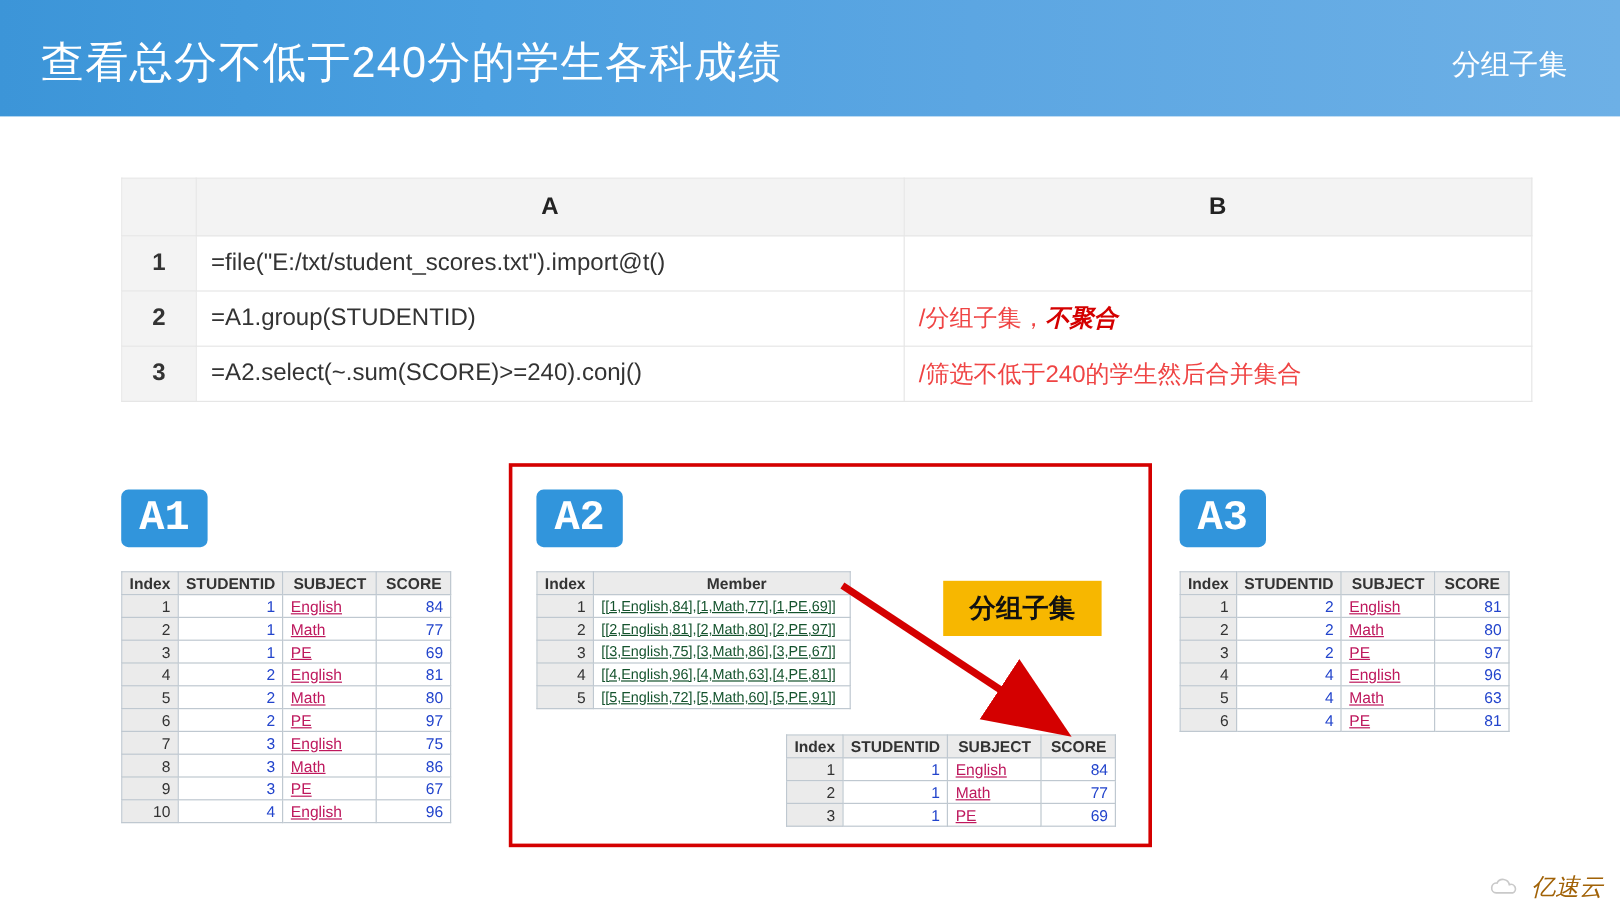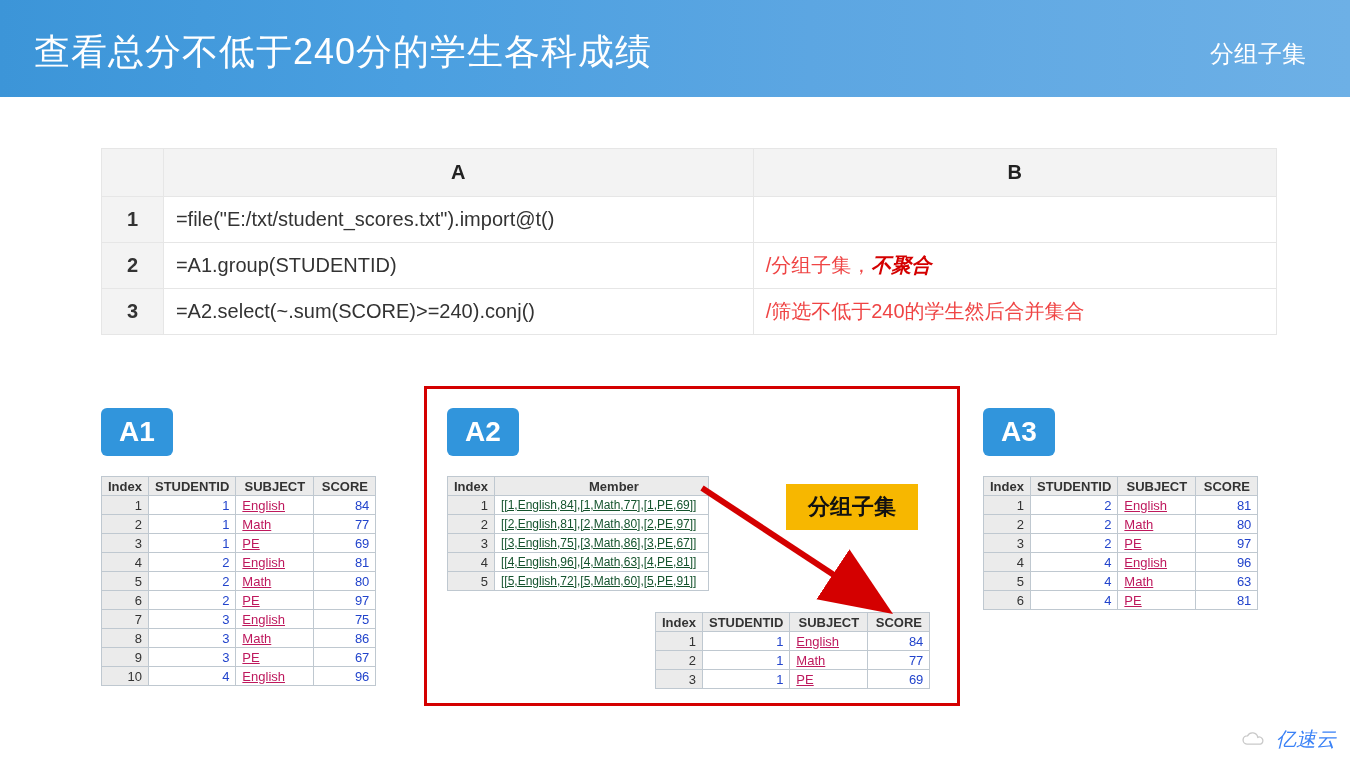--- a/index.html
+++ b/index.html
@@ -21,21 +21,21 @@
   .code-table th, .code-table td { border: 1px solid #e6e6e6; font-size: 20px; }
   .code-table th { background: #f3f3f3; font-weight: 700; text-align: center; height: 48px; color: #222; }
   .code-table td { height: 46px; color: #333; }
   .code-table .rownum { width: 62px; background: #f3f3f3; text-align: center; font-weight: 700; }
   .code-table .colA { width: 590px; padding-left: 12px; }
   .code-table .colB { width: 524px; padding-left: 12px; }
   .cmt-green { color: #ef4444; }
   .cmt-red { color: #d40000; font-weight: 700; font-style: italic; }
 
   
-  .badge { position: absolute; background: #3195dc; color: #fff; border-radius: 6px; font-size: 28px; font-weight: 700; width: 72px; height: 48px; display: flex; align-items: center; justify-content: center; }
+  .badge { position: absolute; background: #3195dc; color: #fff; border-radius: 6px; font-size: 35px; font-weight: 700; width: 72px; height: 48px; display: flex; align-items: center; justify-content: center; font-family: Liberation Mono, monospace; }
   .badge.a1 { left: 101px; top: 408px; }
   .badge.a2 { left: 447px; top: 408px; }
   .badge.a3 { left: 983px; top: 408px; }
 
   
   .a2-box { position: absolute; left: 424px; top: 386px; width: 536px; height: 320px; border: 3px solid #d40000; }
 
   
   .data-table { border-collapse: collapse; font-size: 13px; background: #fff; }
   .data-table th, .data-table td { border: 1px solid #bfc8d0; padding: 0 6px; height: 19px; white-space: nowrap; }
@@ -58,21 +58,21 @@
   .t-a2member th:nth-child(1) { width: 40px; }
   .t-a2member th:nth-child(2) { width: 214px; padding-left: 31px; }
 
   
   .yellow-tag { position: absolute; left: 786px; top: 484px; background: #f7b700; color: #111; font-size: 22px; font-weight: 700; padding: 8px 22px; }
 
   
   .arrow-svg { position: absolute; left: 692px; top: 478px; width: 212px; height: 148px; pointer-events: none; }
 
   
-  .watermark { position: absolute; right: 14px; bottom: 6px; font-size: 20px; color: #3b82f6; display: flex; align-items: center; gap: 10px; font-style: italic; }
+  .watermark { position: absolute; right: 14px; bottom: 6px; font-size: 20px; color: #a16207; display: flex; align-items: center; gap: 10px; font-style: italic; }
   .wm-icon { width: 26px; height: 18px; }
 </style>
 </head>
 <body>
 
 <div class="slide">
 
   <div class="header">
     <div class="header-title">查看总分不低于240分的学生各科成绩</div>
     <div class="header-tag">分组子集</div>

